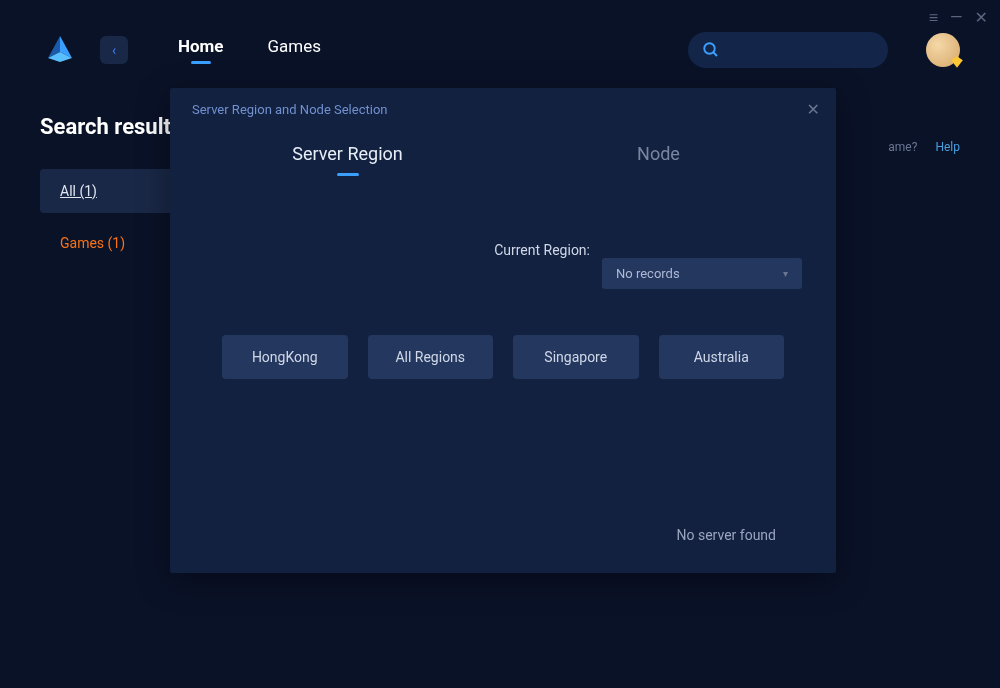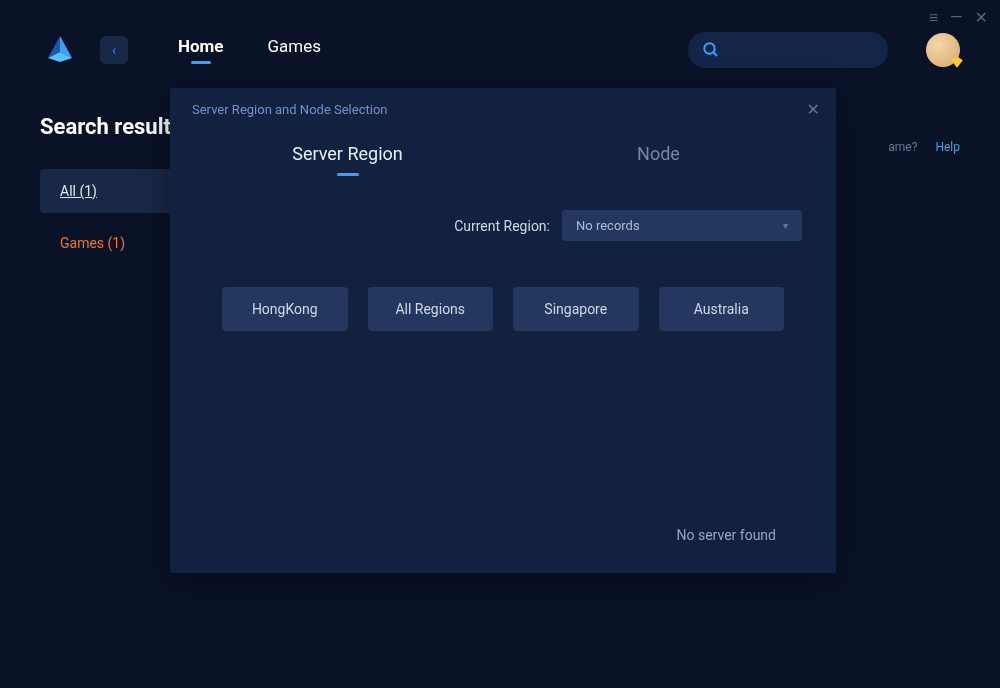--- a/index.html
+++ b/index.html
@@ -213,27 +213,28 @@
       padding-right: 12px;
     }
     .region-label {
       color: #d0d8e8;
       font-size: 14px;
     }
     .region-select {
       background: #24375f;
       border-radius: 3px;
       padding: 8px 14px;
-      width: 240px;
+      width: 200px;
       color: #aeb9d4;
       font-size: 13px;
       display: flex;
       align-items: center;
       justify-content: space-between;
       cursor: pointer;
+      margin-top: 48px;
     }
     .region-select .chev {
       color: #6a7590;
       font-size: 10px;
     }
     .region-buttons {
       display: flex;
       gap: 20px;
       margin-top: 46px;
       padding: 0 30px;

